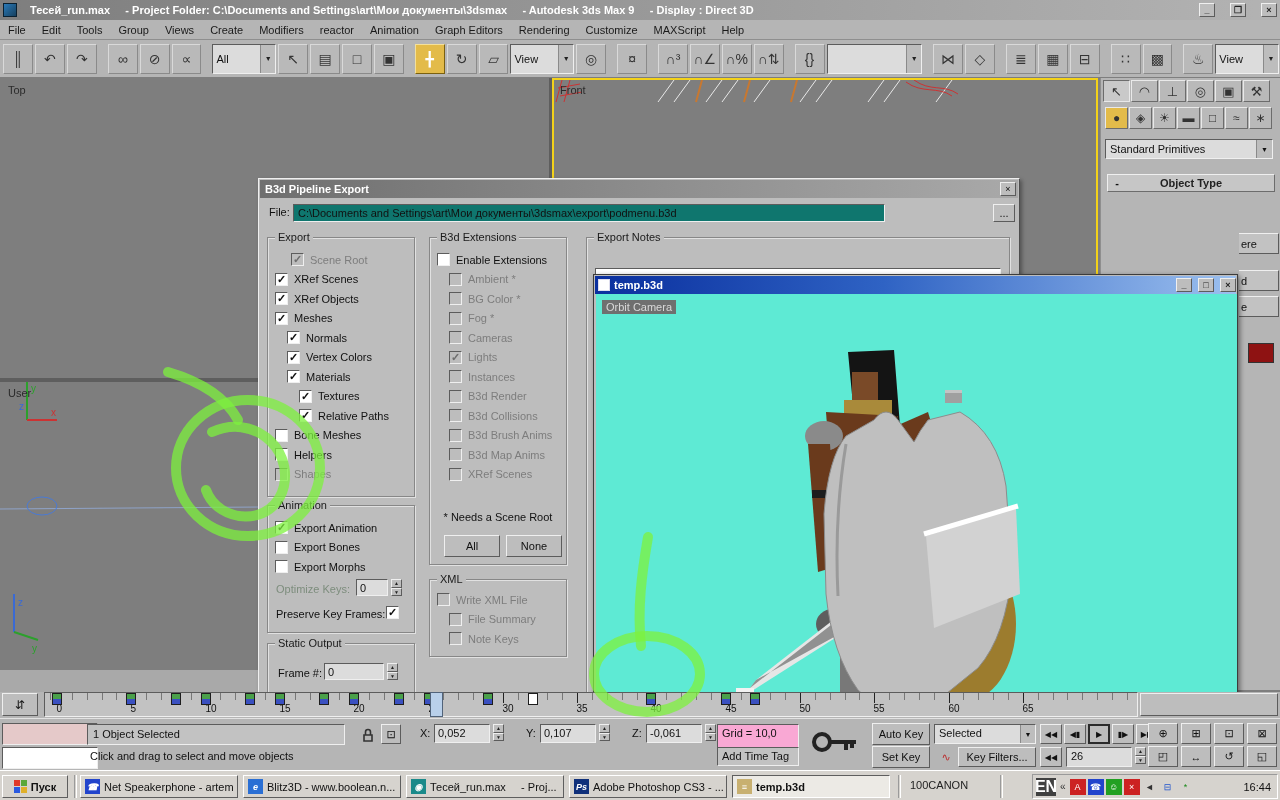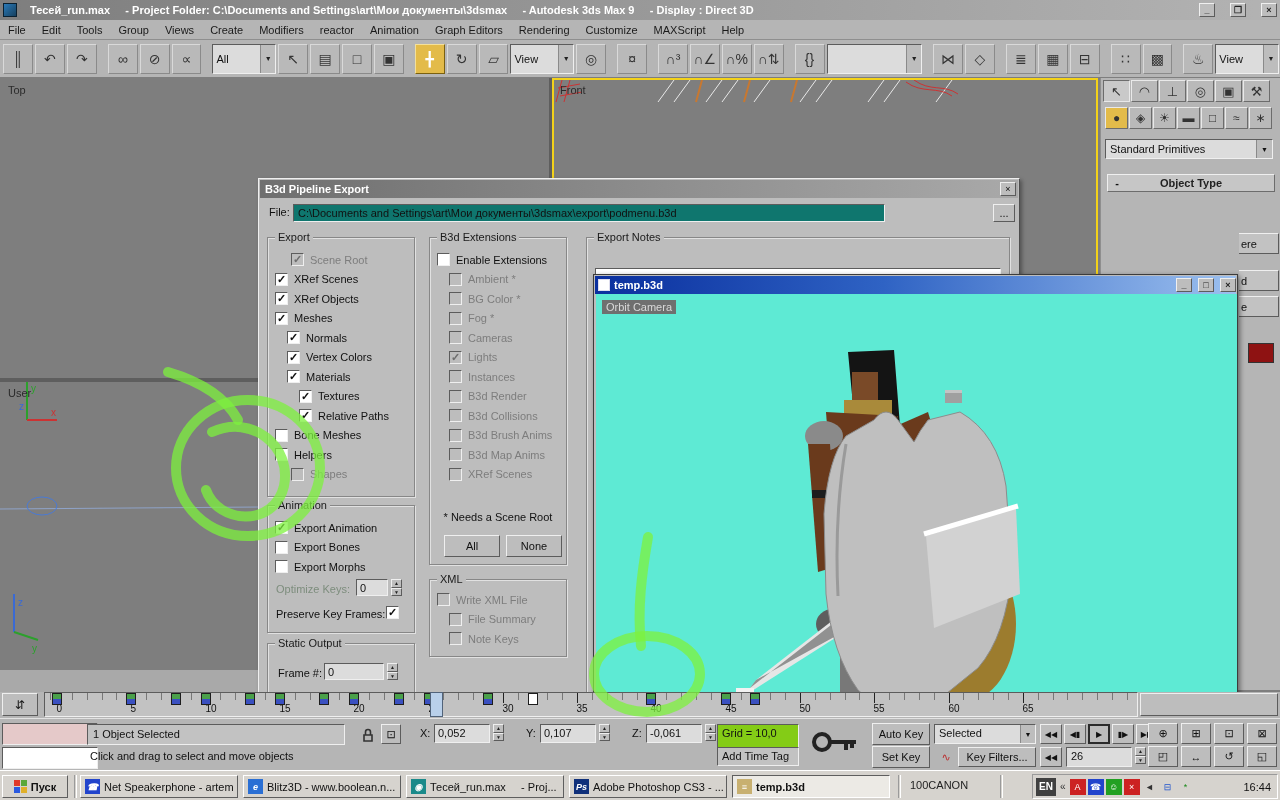--- a/index.html
+++ b/index.html
@@ -92,21 +92,21 @@
   #cur-frame{position:absolute;left:430px;top:0;width:13px;height:25px;background:#b9d0ea;border:1px solid #51637a}
   #ruler-end{position:absolute;left:1140px;top:1px;width:138px;height:23px}
   
   #statusbar{left:0;top:718px;width:1280px;height:52px;background:#b5b5b5;border-top:1px solid #e2e2e2}
   .swatch{position:absolute;left:2px;width:96px;height:22px;border:1px solid;border-color:#5c5c5c #efefef #efefef #5c5c5c}
   #status-sel{position:absolute;left:87px;top:5px;width:258px;height:21px;background:#c2c2c2;border:1px solid;border-color:#5c5c5c #efefef #efefef #5c5c5c;padding:3px 5px}
   #status-prompt{position:absolute;left:90px;top:31px}
   .coordlbl{position:absolute;top:8px}
   .coordfield{position:absolute;top:5px;width:56px;height:19px;background:#dcdcdc;border:1px solid;border-color:#5c5c5c #efefef #efefef #5c5c5c;padding:2px 3px}
   .mini{position:absolute;display:flex;align-items:center;justify-content:center}
-  #grid-box{position:absolute;left:717px;top:5px;width:82px;height:31px;background:#84cc16;border:1px solid;border-color:#5c5c5c #efefef #efefef #5c5c5c;padding:2px 4px}
+  #grid-box{position:absolute;left:717px;top:5px;width:82px;height:31px;background:#f9a8d4;border:1px solid;border-color:#5c5c5c #efefef #efefef #5c5c5c;padding:2px 4px}
   #timetag-box{position:absolute;left:717px;top:28px;width:82px;height:19px;background:#c2c2c2;border:1px solid;border-color:#5c5c5c #efefef #efefef #5c5c5c;padding:2px 4px}
   #autokey{position:absolute;left:872px;top:4px;width:58px;height:22px}
   #setkey{position:absolute;left:872px;top:27px;width:58px;height:22px}
   #keymode-dd{position:absolute;left:934px;top:5px;width:102px;height:20px;display:flex;background:#dcdcdc;border:1px solid;border-color:#5c5c5c #efefef #efefef #5c5c5c}
   #keymode-dd .v{flex:1;padding:2px 0 0 4px}
   #keymode-dd .a{width:15px;background:#bdbdbd;border-left:1px solid #8a8a8a;display:flex;align-items:center;justify-content:center;font-size:7px}
   #keyfilters{position:absolute;left:958px;top:28px;width:78px;height:20px}
   .pbtn{position:absolute;top:5px;width:22px;height:20px;font-size:8px}
   .pbtn.boxed{border:2px solid #2b2b2b}
   #frame-field{position:absolute;left:1066px;top:28px;width:66px;height:20px;background:#dcdcdc;border:1px solid;border-color:#5c5c5c #efefef #efefef #5c5c5c;padding:2px 4px}
@@ -115,21 +115,21 @@
   #taskbar{left:0;top:770px;width:1280px;height:30px;background:#d6d3ce;border-top:1px solid #fff;padding-top:3px}
   #start-btn{position:absolute;left:2px;top:4px;width:66px;height:23px;display:flex;align-items:center;justify-content:center;gap:4px;font-weight:bold;background:#d6d3ce;border:1px solid;border-color:#fff #5e5e5e #5e5e5e #fff}
   #start-flag{width:13px;height:13px;display:grid;grid-template-columns:6px 6px;grid-template-rows:6px 6px;gap:1px}
   #start-flag i{display:block}
   .task{position:absolute;top:4px;width:158px;height:23px;display:flex;align-items:center;gap:4px;padding:0 4px;background:#d6d3ce;border:1px solid;border-color:#fff #5e5e5e #5e5e5e #fff;overflow:hidden;white-space:pre}
   .task.on{background:#eceae5;border-color:#5e5e5e #fff #fff #5e5e5e;font-weight:bold}
   .task .ti{width:15px;height:15px;flex:none;display:flex;align-items:center;justify-content:center;color:#fff;font-size:9px;font-weight:bold;font-style:italic}
   .tsep{position:absolute;top:4px;width:3px;height:23px;border-left:1px solid #9a9a9a;border-right:1px solid #fff}
   #canon-label{position:absolute;left:910px;top:8px;color:#222}
   #tray{position:absolute;left:1032px;top:3px;width:246px;height:25px;border:1px solid;border-color:#9a9a9a #fff #fff #9a9a9a;display:flex;align-items:center;gap:2px;padding:0 3px}
-  #lang-en{width:20px;height:18px;background:#404040;color:#fff;font-weight:bold;font-size:10px;display:flex;align-items:center;justify-content:center}
+  #lang-en{width:20px;height:18px;background:#404040;color:#fff;font-weight:bold;font-size:16px;display:flex;align-items:center;justify-content:center}
   #tray-chev{font-size:10px;color:#333;padding:0 2px}
   .tico{width:16px;height:16px;display:flex;align-items:center;justify-content:center;color:#fff;font-size:9px;flex:none}
   #clock{margin-left:auto;padding-right:3px}
   
   #ann{left:0;top:0;width:1280px;height:800px;pointer-events:none;z-index:99}
 </style>
 </head>
 <body>
 
 <div id="titlebar" class="abs">
@@ -561,21 +561,21 @@
           <div class="cbrow" style="margin-left: 0px;">
             <span class="cb"></span>
             <span class="cbl">Bone Meshes</span>
           </div>
 
           <div class="cbrow" style="margin-left: 0px;">
             <span class="cb"></span>
             <span class="cbl">Helpers</span>
           </div>
 
-          <div class="cbrow dis" style="margin-left: 16px;">
+          <div class="cbrow dis" style="margin-left: 0px;">
             <span class="cb dis"></span>
             <span class="cbl">Shapes</span>
           </div>
         </div>
     </div>
 
     <div class="grp" style="left:170px;top:58px;width:138px;height:328px">
       <span class="legend">B3d Extensions</span>
       <div style="padding:12px 0 0 7px">
 

